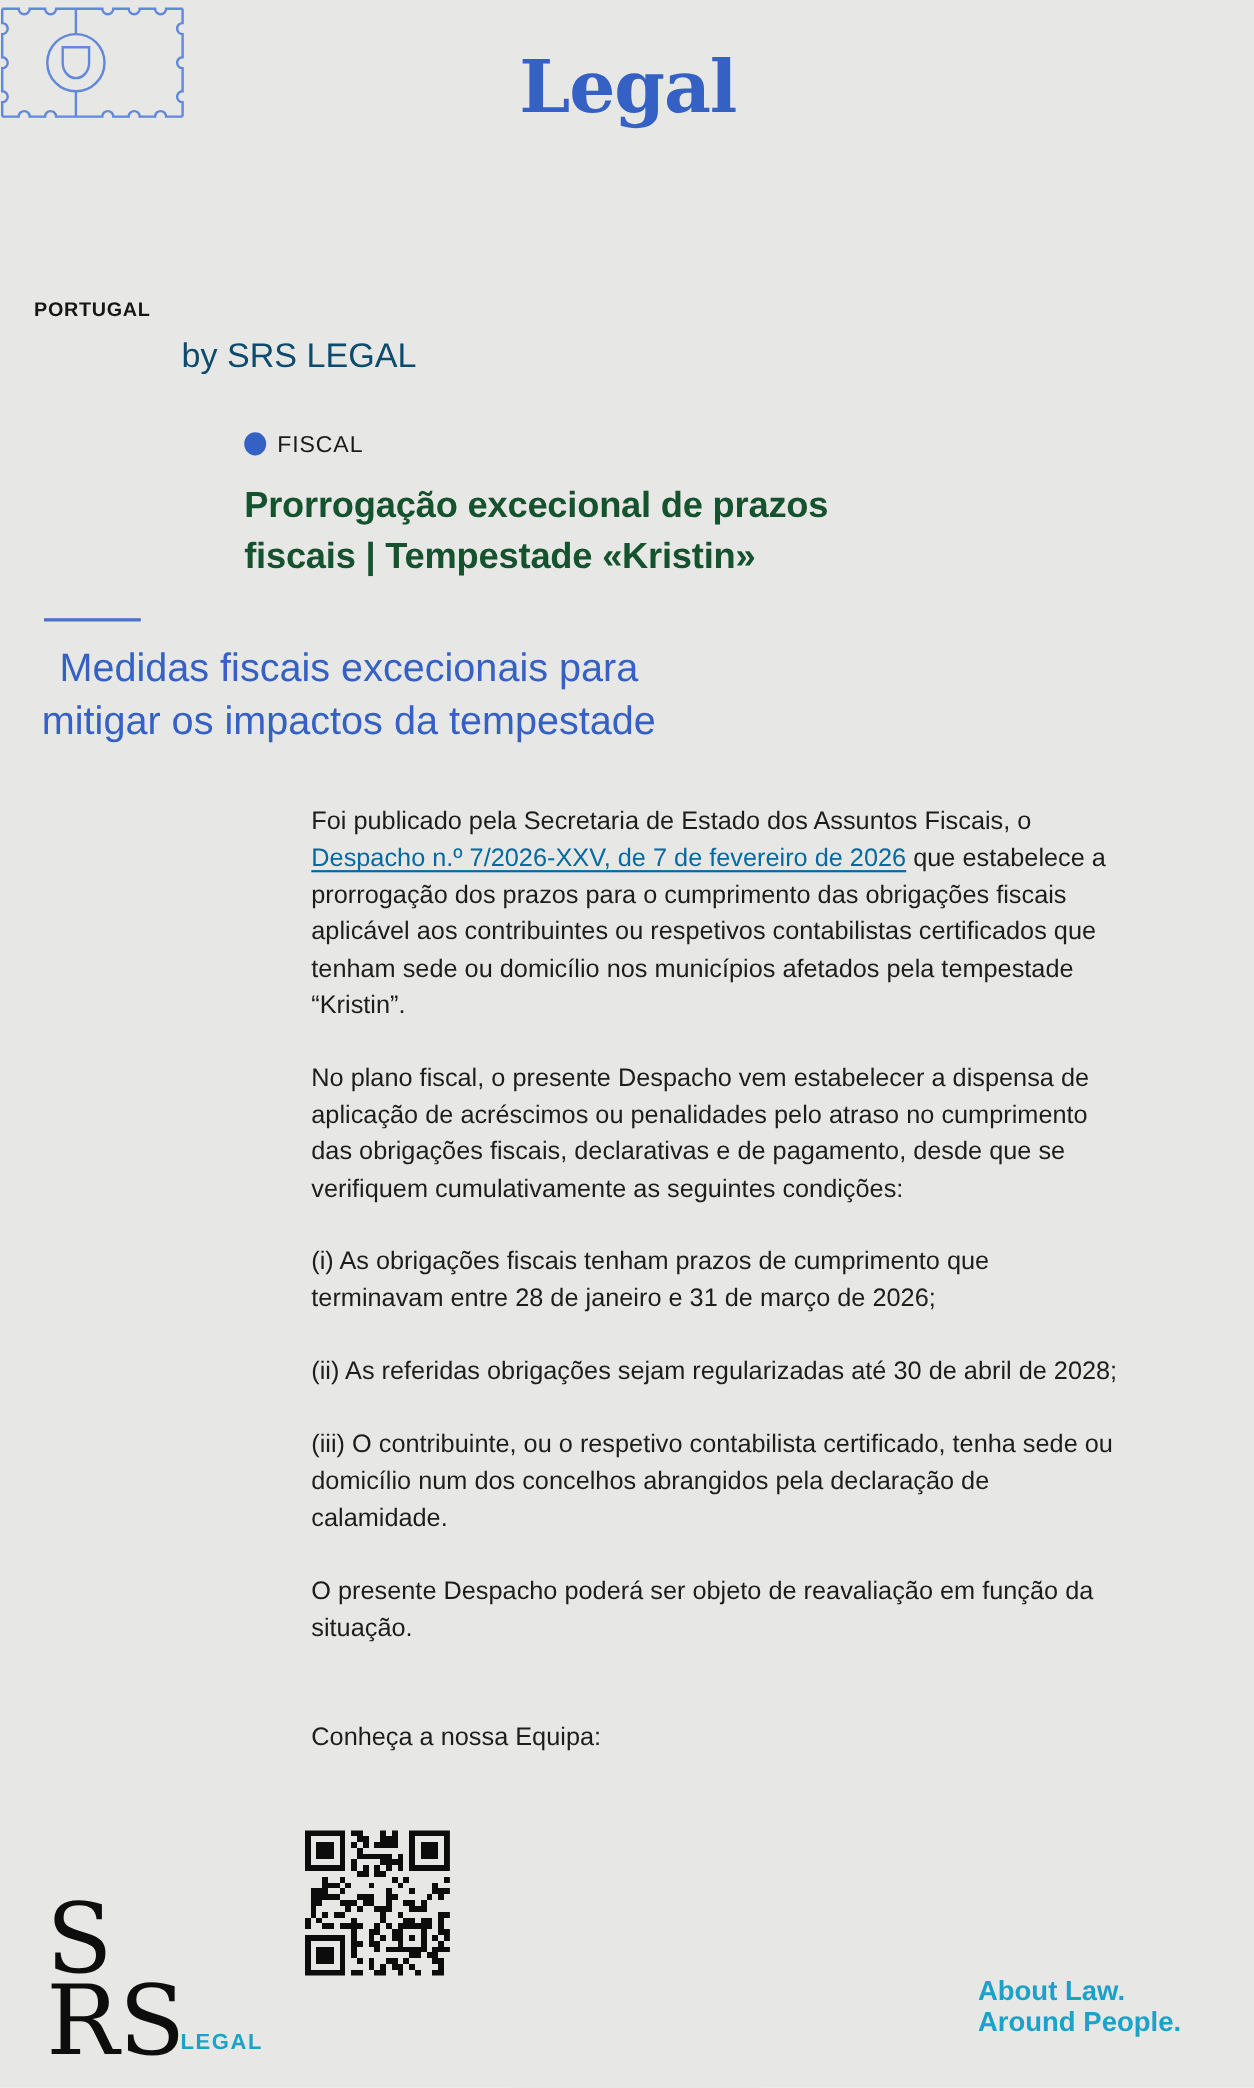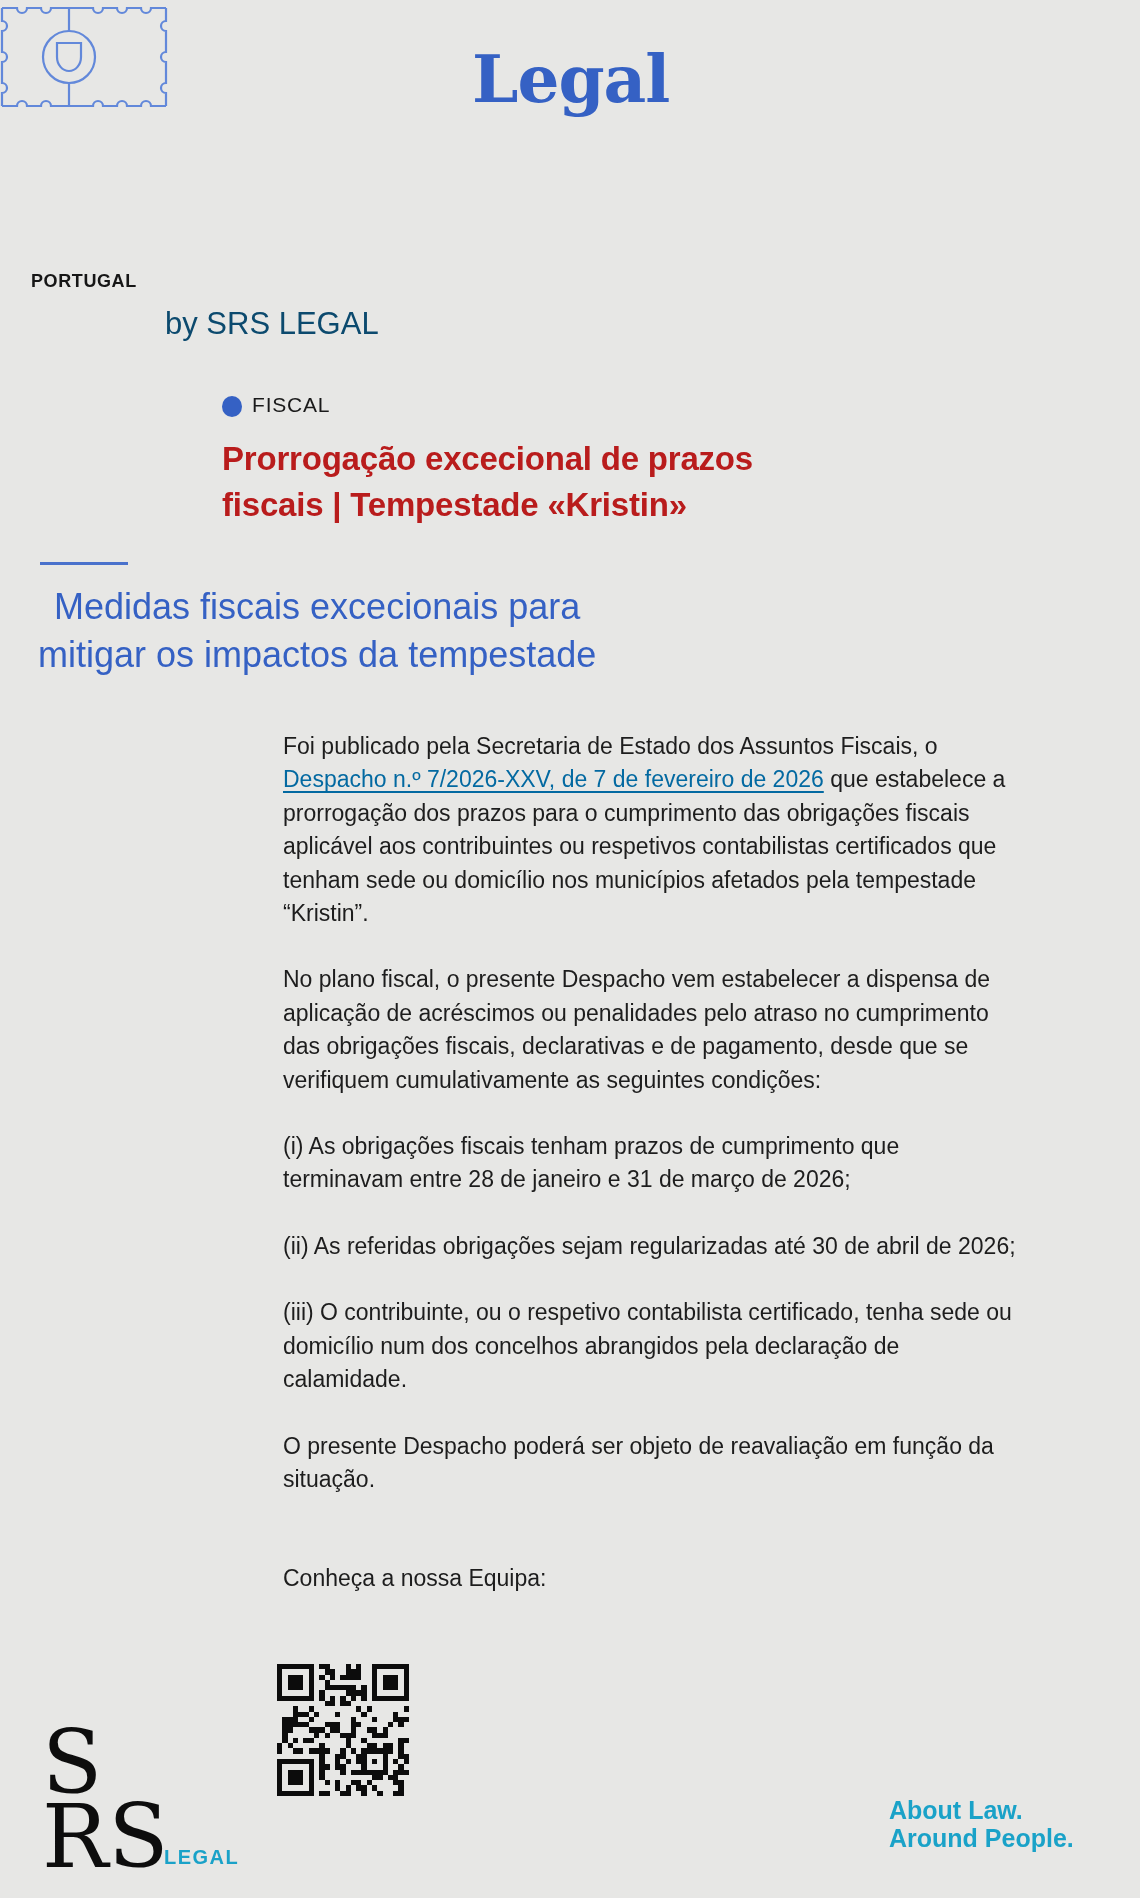--- a/index.html
+++ b/index.html
@@ -13,25 +13,25 @@
   .shots-word{position:absolute;left:213px;top:73px;display:flex;align-items:baseline;
     font-family:"DejaVu Serif", serif;font-weight:bold;font-size:265px;line-height:265px;
     letter-spacing:-10px;color:#3561c4;white-space:nowrap;}
   .shots-dot{display:inline-block;width:138px;height:183px;border-radius:50%;
     background:#3561c4;margin:0 6px -8px 10px;}
   .legal-word{position:absolute;left:472px;top:44px;font-family:"DejaVu Serif", serif;
     font-weight:bold;font-size:66px;line-height:70px;letter-spacing:-1px;color:#3561c4;}
   .byline{position:absolute;left:165px;top:306px;font-size:31px;color:#0c4a6e;}
 
   
-  .category{position:absolute;left:222px;top:393px;display:flex;align-items:flex-end;}
+  .category{position:absolute;left:222px;top:393px;display:flex;align-items:flex-start;}
   .category-dot{width:20px;height:21px;border-radius:50%;background:#3561c4;margin-right:10px;}
   .category-label{font-size:21px;letter-spacing:.8px;color:#1a1a1a;}
   .article-title{position:absolute;left:222px;top:436px;font-size:33px;font-weight:bold;
-    line-height:46px;letter-spacing:-.2px;color:#b91c1c;white-space:pre-line;}
+    line-height:46px;letter-spacing:-.2px;color:#14532d;white-space:pre-line;}
   .lead-rule{position:absolute;left:40px;top:562px;width:88px;height:3px;background:#4a72cc;}
   .lead{position:absolute;left:38px;top:583px;font-size:36px;font-weight:normal;line-height:48px;
     color:#3561c4;white-space:pre-line;text-align:center;}
 
   
   .body-col{position:absolute;left:283px;top:730px;width:742px;font-size:23px;
     line-height:33.4px;color:#1d1d1d;}
   .body-col p{margin:0 0 33px 0;}
   .doc-link{color:#0369a1;text-decoration:underline;text-decoration-thickness:2px;
     text-underline-offset:4px;cursor:pointer;}
@@ -73,21 +73,21 @@
   <div class="article-title">Prorrogação excecional de prazos
 fiscais | Tempestade «Kristin»</div>
   <div class="lead-rule"></div>
   <div class="lead">Medidas fiscais excecionais para
 mitigar os impactos da tempestade</div>
 
   <div class="body-col">
     <p><span>Foi publicado pela Secretaria de Estado dos Assuntos Fiscais, o </span><span class="doc-link">Despacho n.º 7/2026-XXV, de 7 de fevereiro de 2026</span><span> que estabelece a prorrogação dos prazos para o cumprimento das obrigações fiscais aplicável aos contribuintes ou respetivos contabilistas certificados que tenham sede ou domicílio nos municípios afetados pela tempestade “Kristin”.</span></p>
     <p>No plano fiscal, o presente Despacho vem estabelecer a dispensa de aplicação de acréscimos ou penalidades pelo atraso no cumprimento das obrigações fiscais, declarativas e de pagamento, desde que se verifiquem cumulativamente as seguintes condições:</p>
     <p>(i) As obrigações fiscais tenham prazos de cumprimento que terminavam entre 28 de janeiro e 31 de março de 2026;</p>
-    <p>(ii) As referidas obrigações sejam regularizadas até 30 de abril de 2026;</p>
+    <p>(ii) As referidas obrigações sejam regularizadas até 30 de abril de 2028;</p>
     <p>(iii) O contribuinte, ou o respetivo contabilista certificado, tenha sede ou domicílio num dos concelhos abrangidos pela declaração de calamidade.</p>
     <p>O presente Despacho poderá ser objeto de reavaliação em função da situação.</p>
     <p class="team-prompt">Conheça a nossa Equipa:</p>
   </div>
 
   <svg class="qr-box" id="qr" viewBox="0 0 25 25" shape-rendering="crispEdges">
       <rect x="0" y="0" width="1" height="1" fill="#0c0c0c"></rect>
       <rect x="1" y="0" width="1" height="1" fill="#0c0c0c"></rect>
       <rect x="2" y="0" width="1" height="1" fill="#0c0c0c"></rect>
       <rect x="3" y="0" width="1" height="1" fill="#0c0c0c"></rect>

